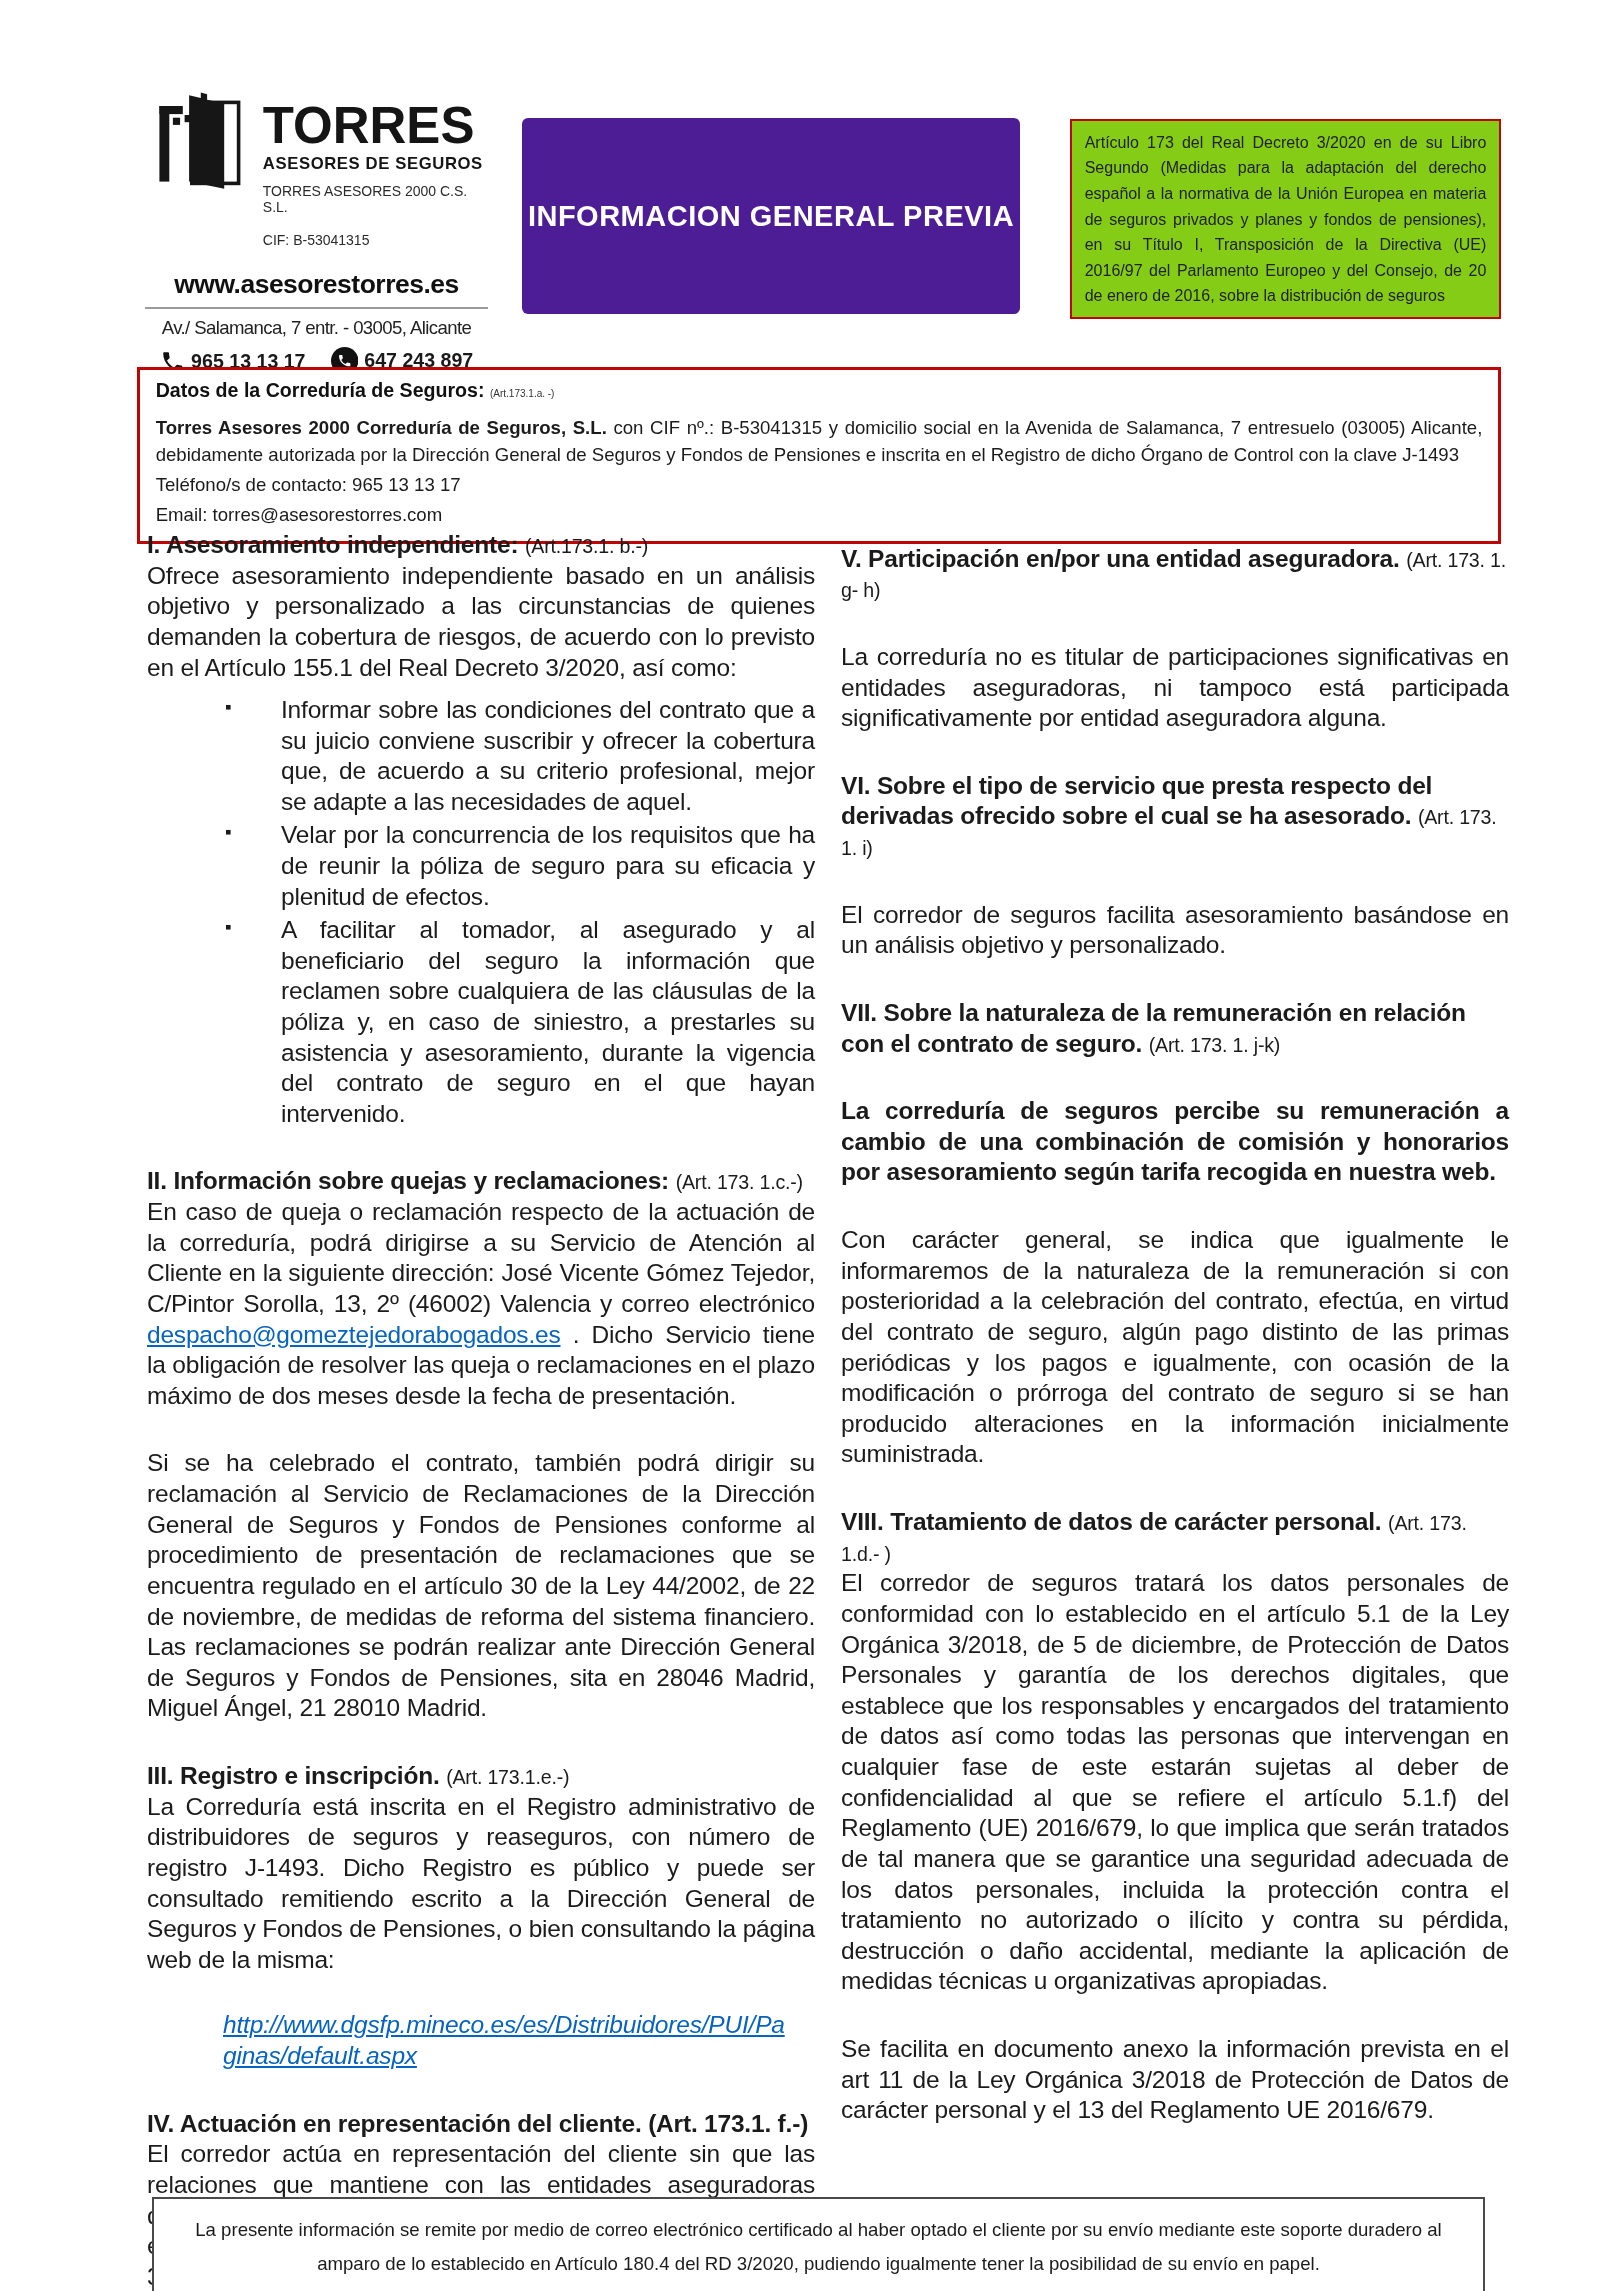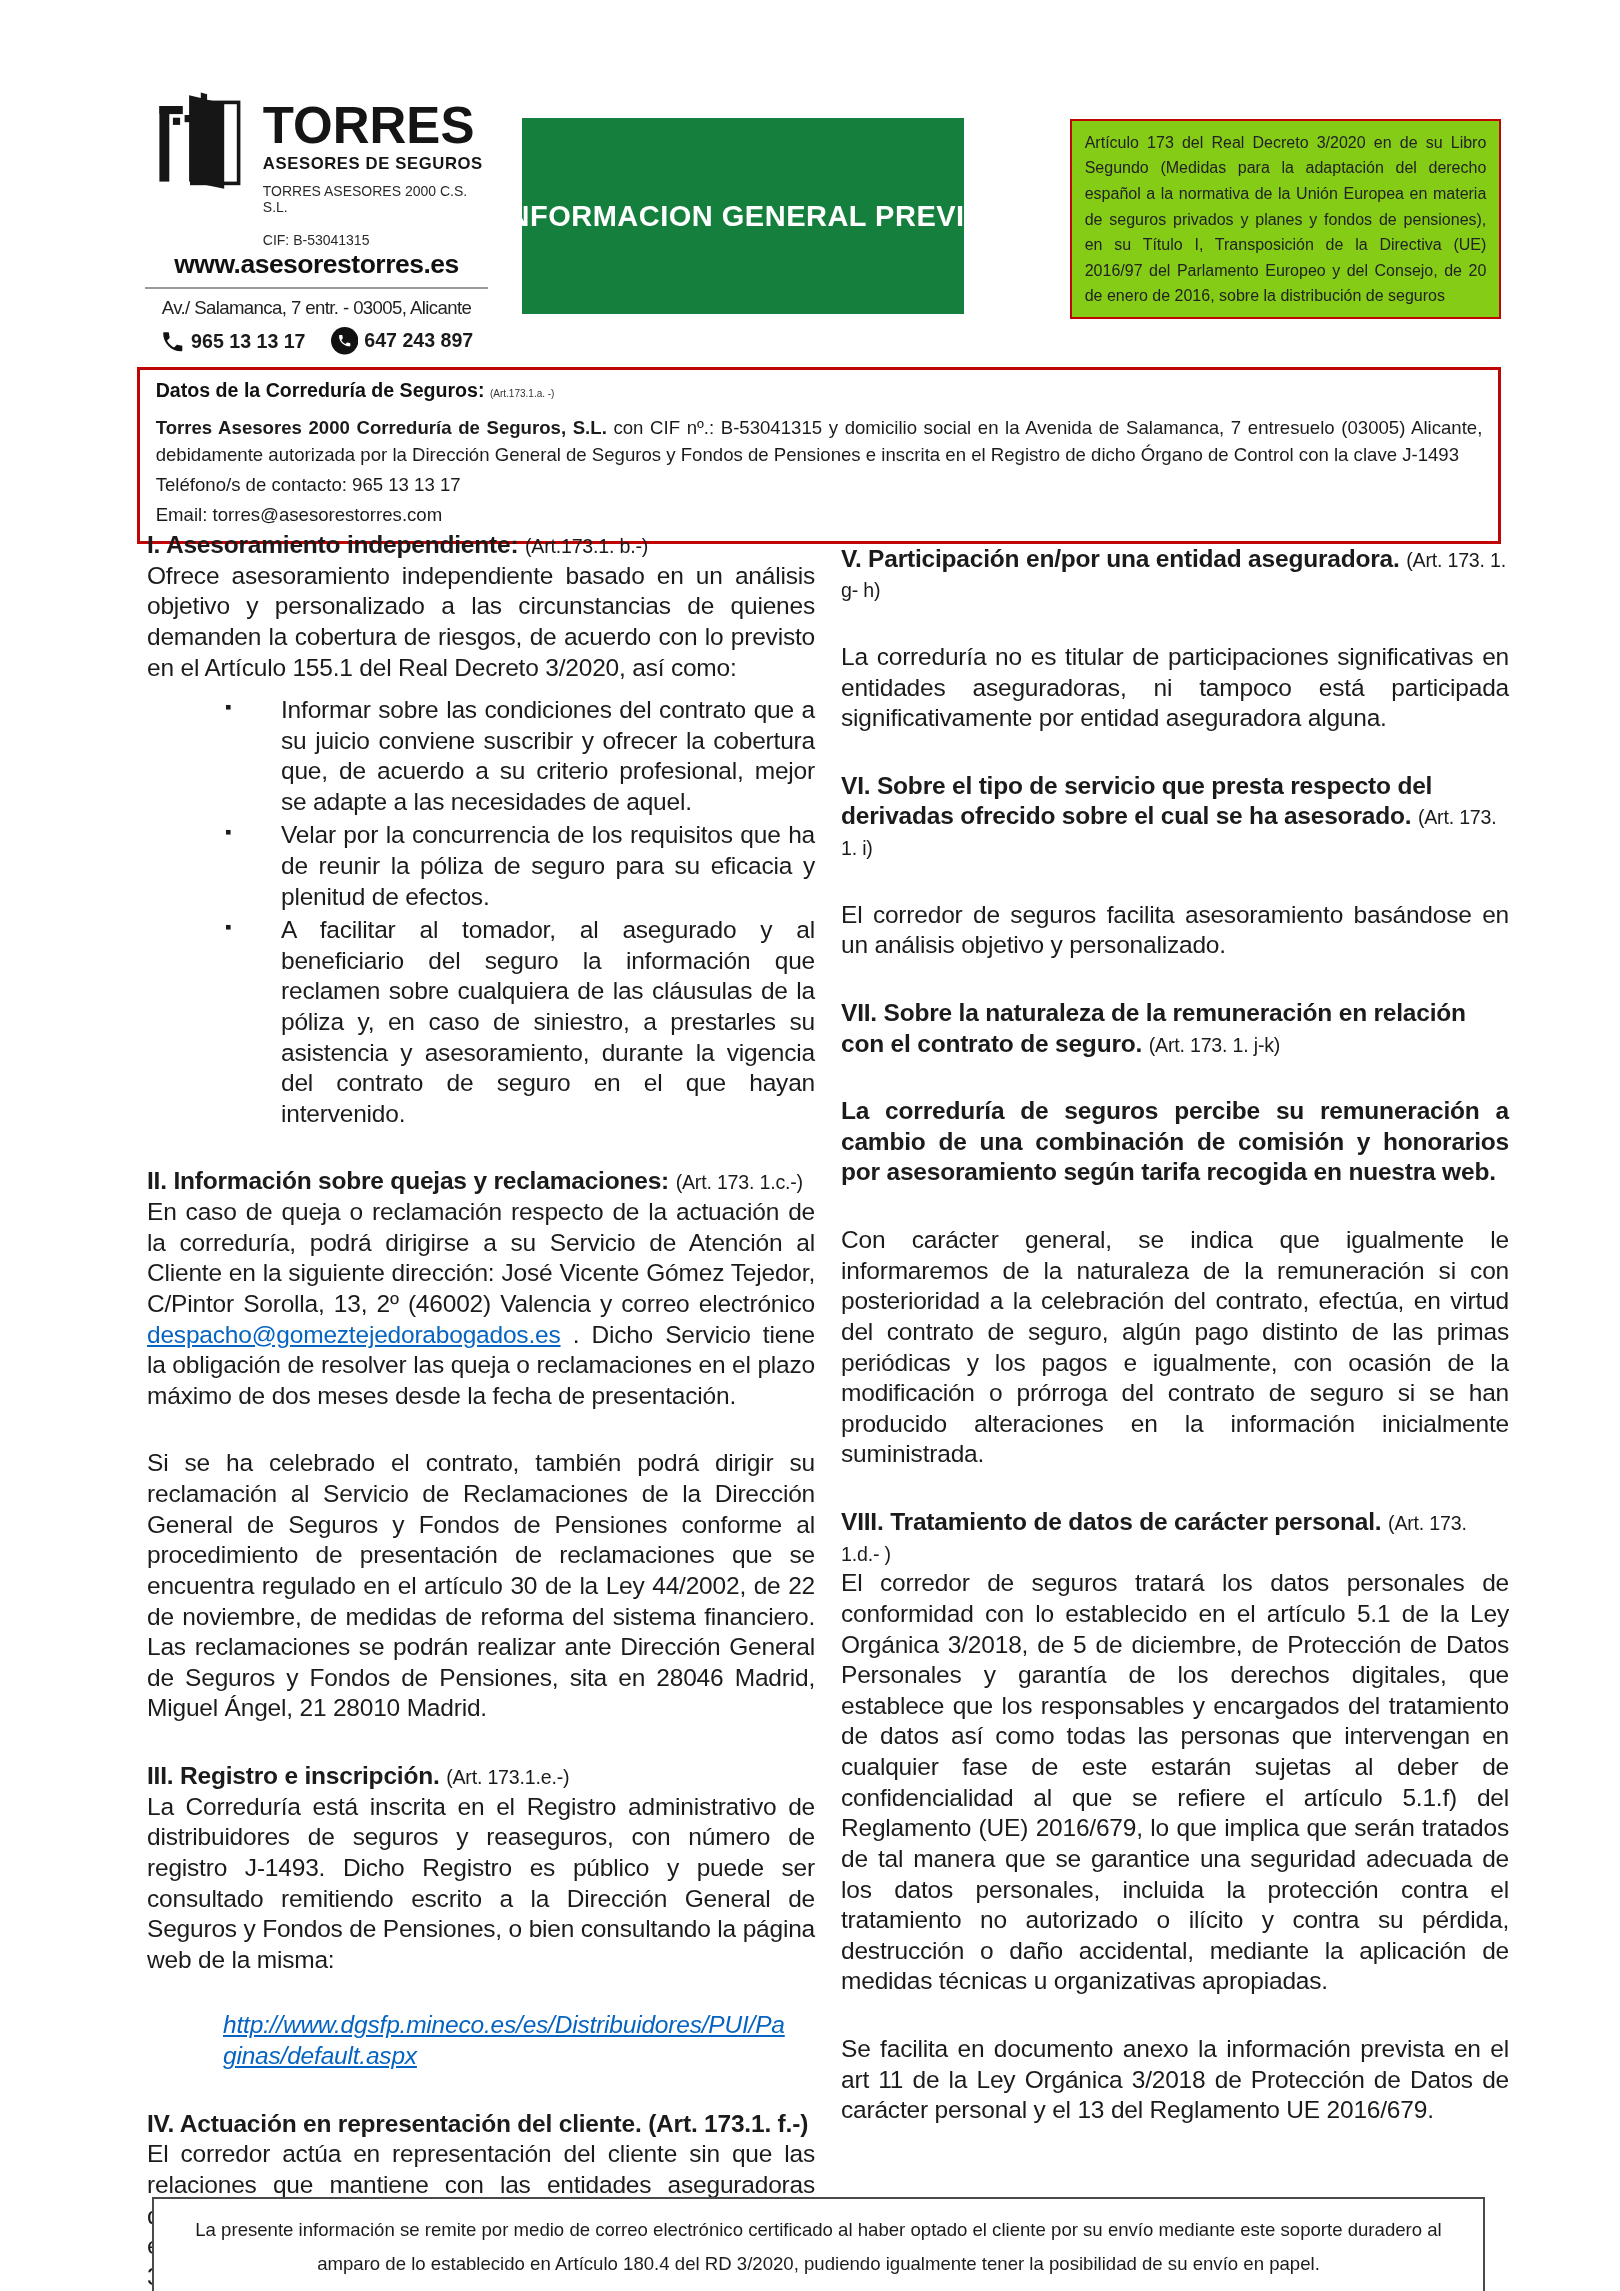--- a/index.html
+++ b/index.html
@@ -11,30 +11,30 @@
   }
   
   .logo-block { position:absolute; left:145px; top:84px; width:343px; }
   .logo-row { display:flex; align-items:flex-start; }
   .logo-mark { width:108px; height:116px; flex:0 0 auto; }
   .logo-texts { margin-left:9.8px; padding-top:17.6px; }
   .brand { font-size:51px; font-weight:700; line-height:0.95; color:#151515; letter-spacing:0px; }
   .tagline { font-size:16.7px; font-weight:700; letter-spacing:0.6px; margin-top:3.9px; color:#151515; }
   .company-line { font-size:14px; margin-top:8.8px; color:#2a2a2a; }
   .cif-line { font-size:14px; margin-top:17px; color:#2a2a2a; }
-  .website { font-size:26.5px; font-weight:700; text-align:center; margin-top:1px;
+  .website { font-size:26.5px; font-weight:700; text-align:center; margin-top:21px;
              padding-bottom:6.9px; border-bottom:2px solid #9a9a9a; letter-spacing:-0.5px; color:#111; }
   .address { font-size:18.6px; text-align:center; margin-top:8.8px; letter-spacing:-0.6px; white-space:nowrap; color:#222; }
   .phones { display:flex; justify-content:center; align-items:flex-end; gap:25.5px; margin-top:7.8px;
             font-size:19.6px; font-weight:600; color:#1a1a1a; }
   .phone-item { display:flex; align-items:center; gap:5.9px; white-space:nowrap; }
   .phone-item svg { display:block; }
 
-  .banner { position:absolute; left:522px; top:118px; width:442px; height:196px;
-            background:#15803d; display:flex; align-items:center; justify-content:center; }
+  .banner { position:absolute; left:522px; top:118px; width:498px; height:196px;
+            background:#4c1d95; display:flex; align-items:center; justify-content:center;border-radius:6px; }
   .banner-title { color:#ffffff; font-weight:700; font-size:29px; letter-spacing:0.5px; white-space:nowrap; }
 
   .legal-box { position:absolute; left:1070px; top:119px; width:431px; height:200px;
                box-sizing:border-box; border:2.9px solid #C00505; background:#84cc16;
                padding:8.8px 12.7px; font-size:16px; line-height:1.6; text-align:justify; color:#222; }
 
   
   .datos-box { position:absolute; left:137px; top:367px; width:1364px; box-sizing:border-box;
                border:3.9px solid #C00505; background:#fff; padding:8.8px 15.7px 11.8px; }
   .datos-title { font-size:19.6px; font-weight:700; color:#111; }

